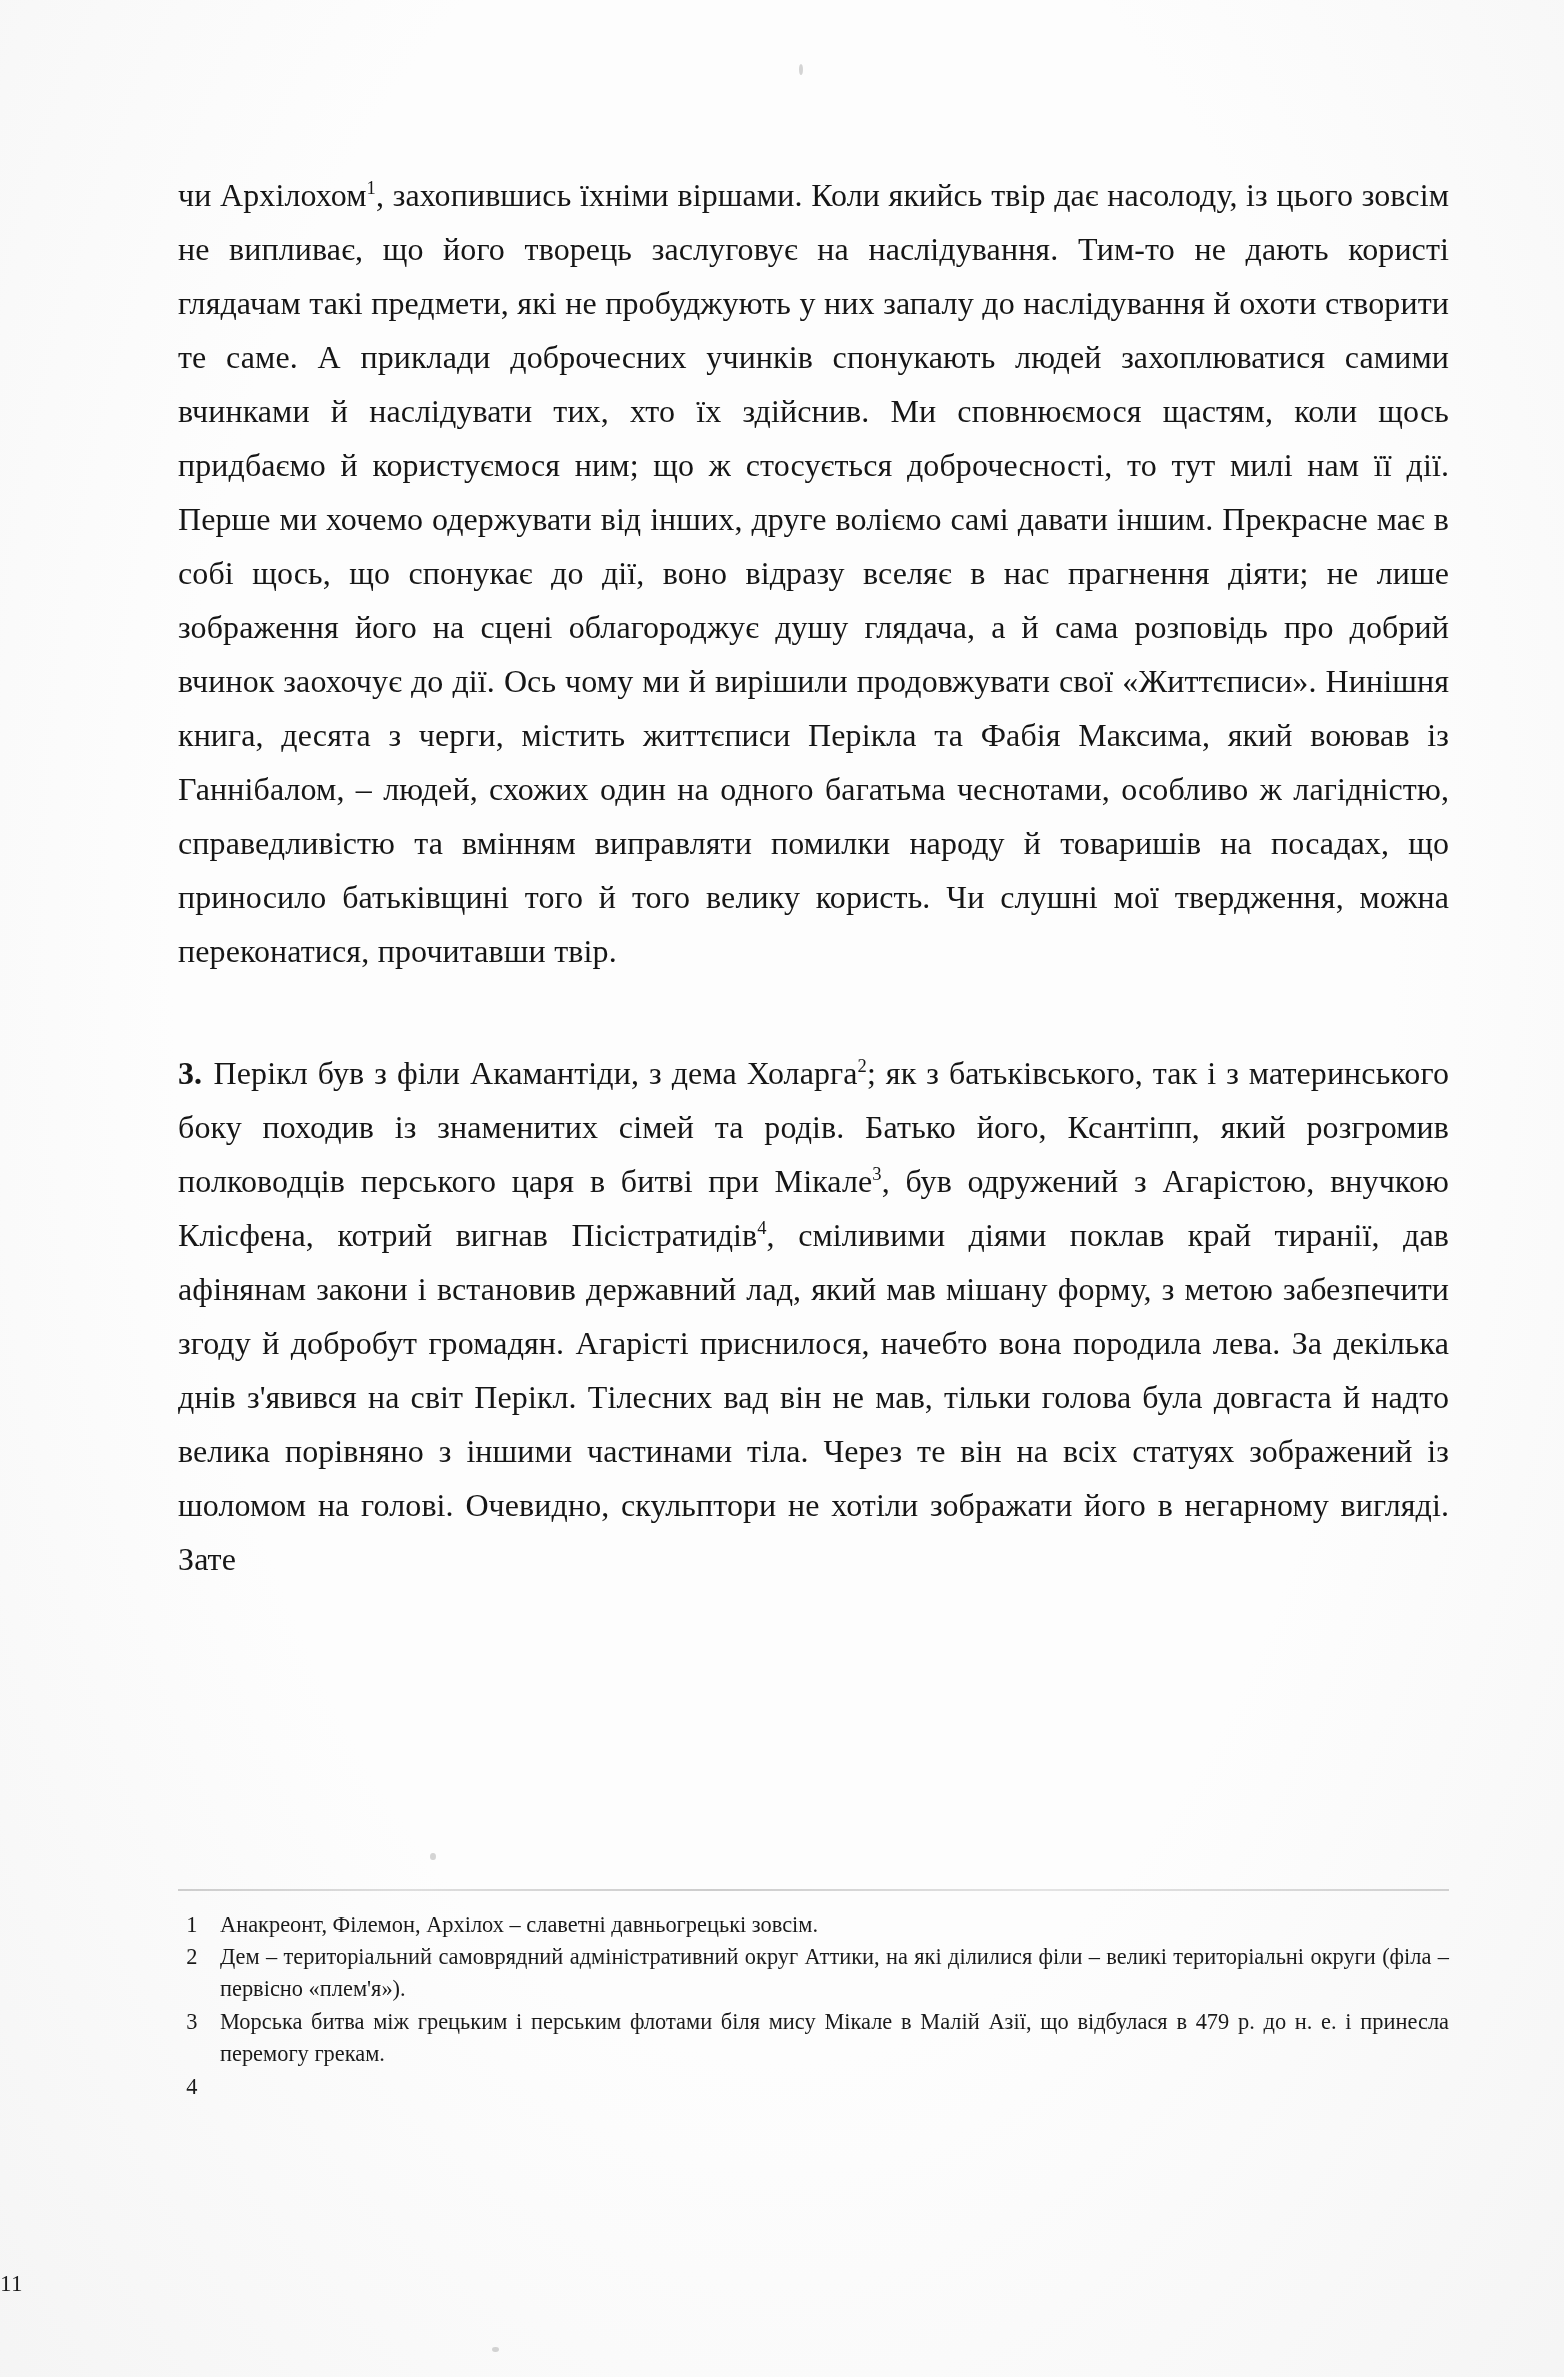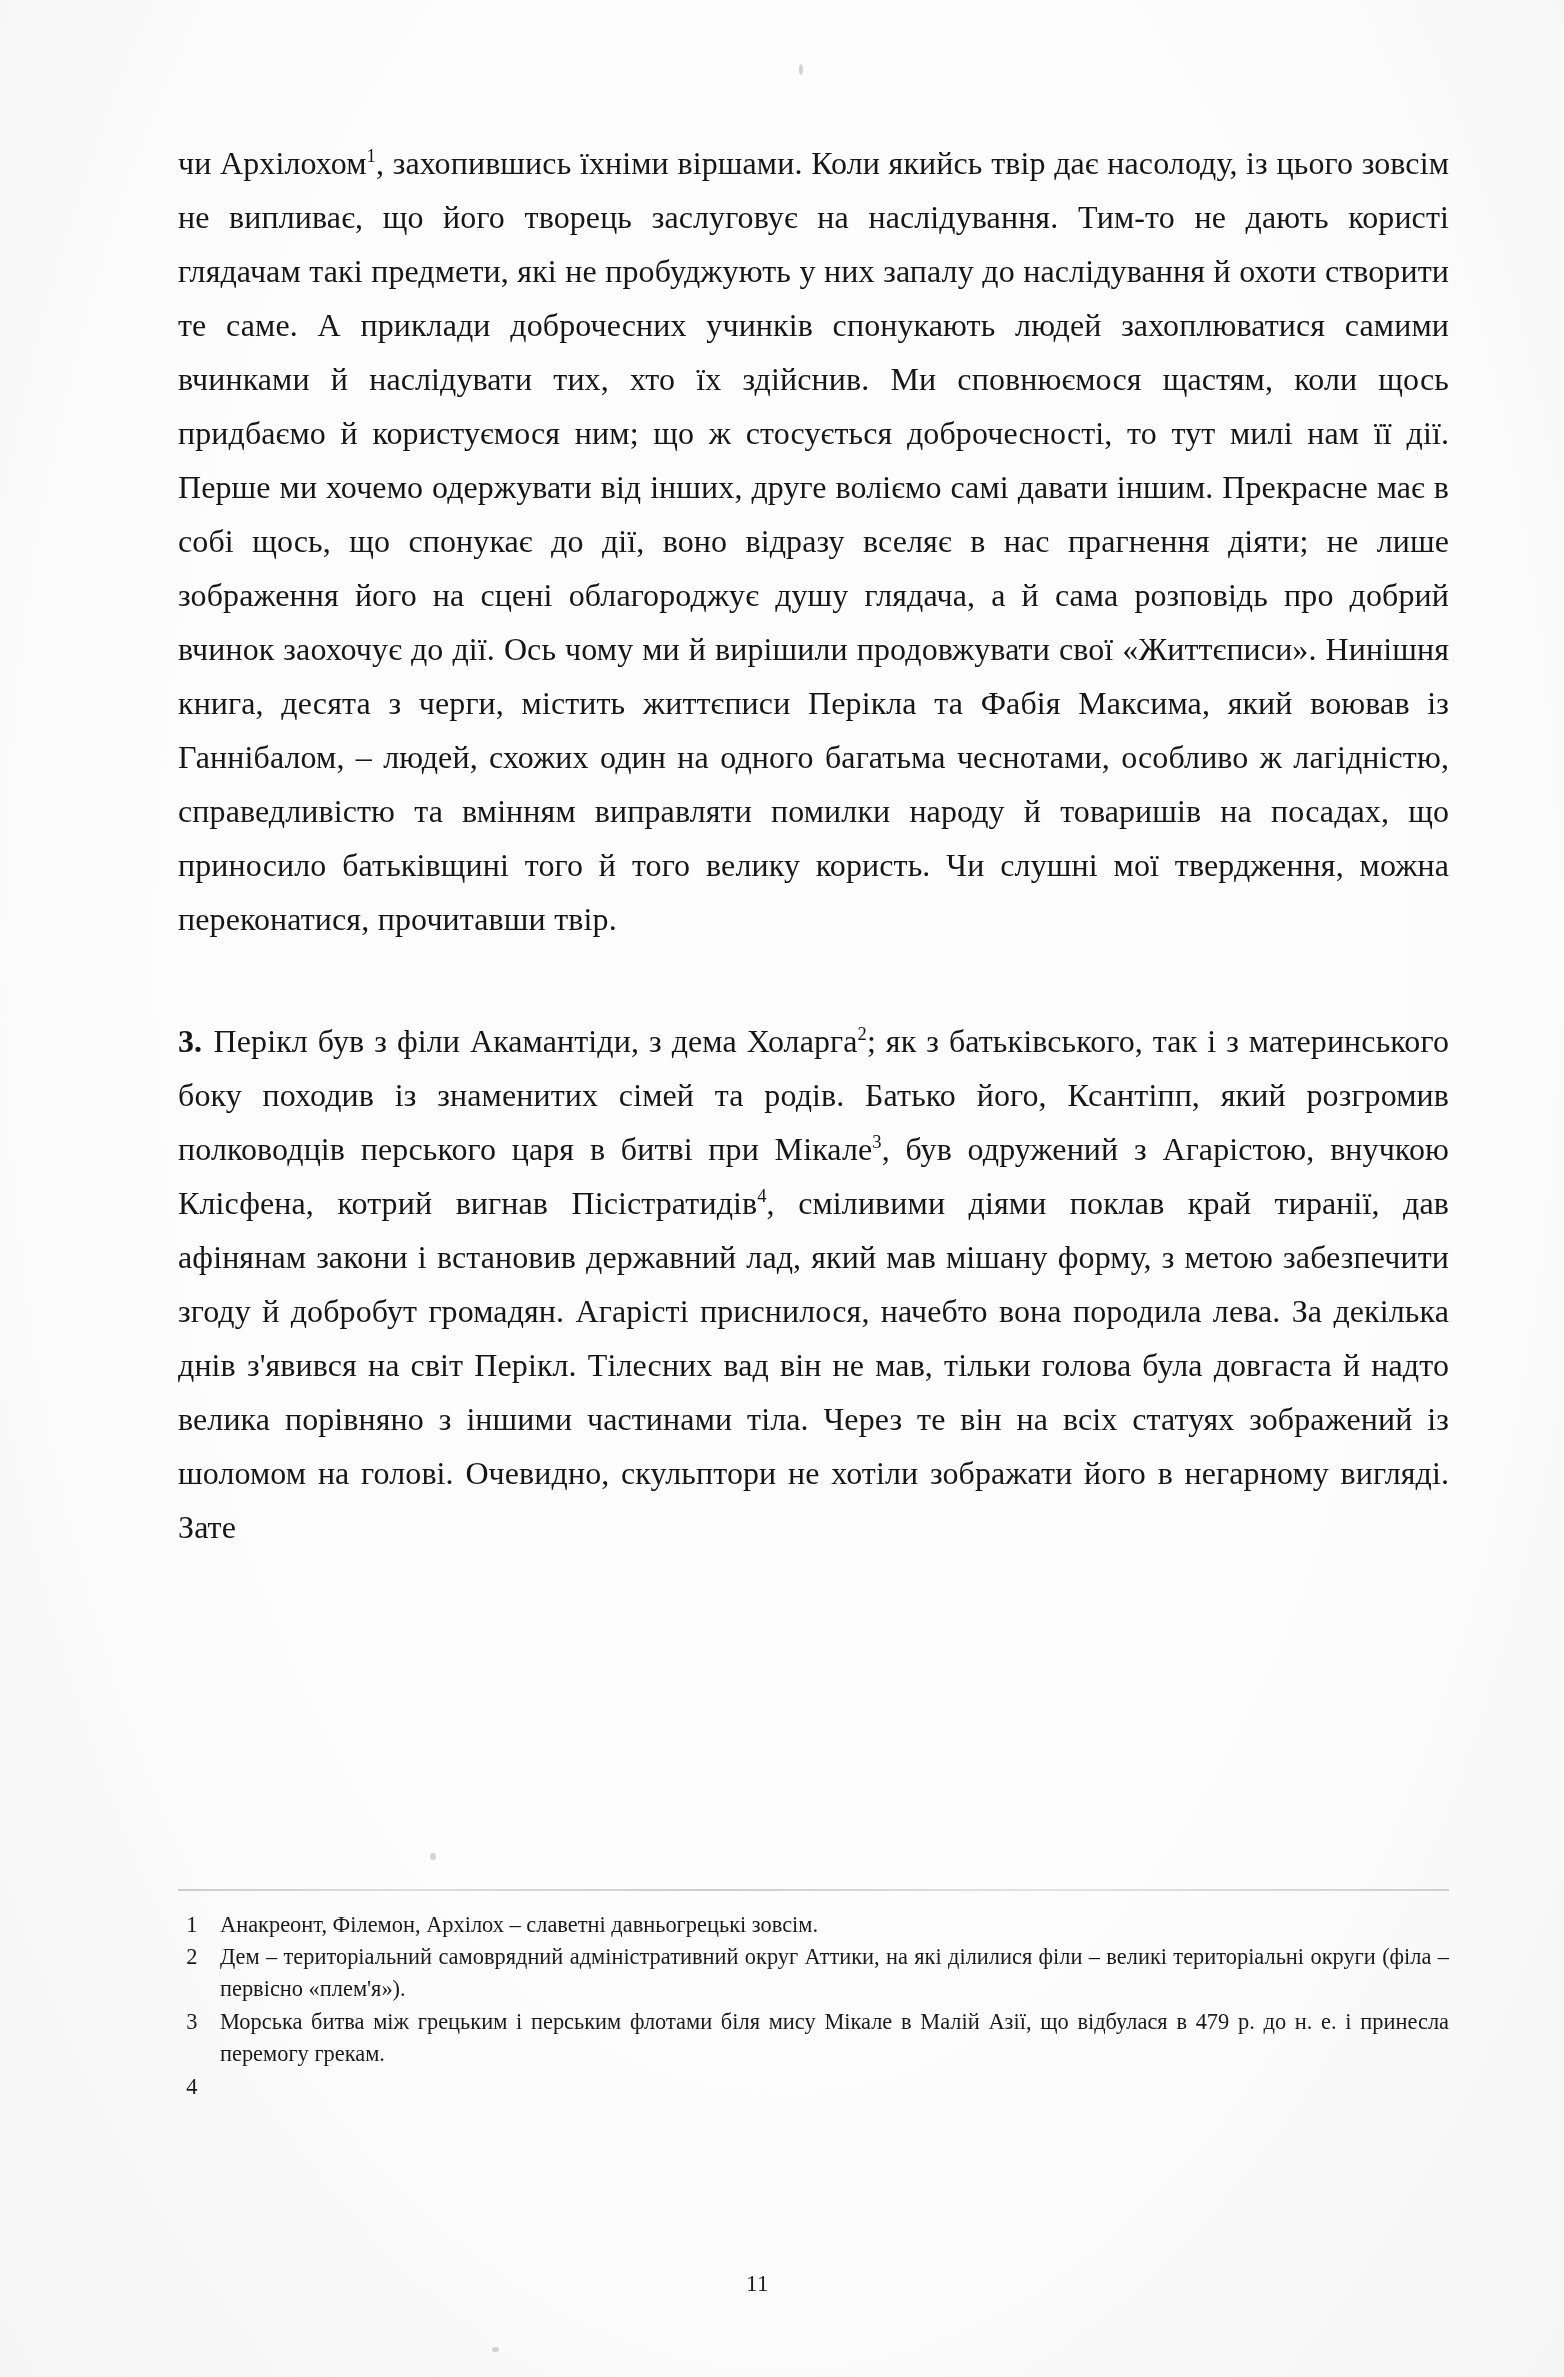--- a/index.html
+++ b/index.html
@@ -27,21 +27,21 @@
     position: absolute;
     inset: 0;
     background:
       radial-gradient(ellipse at 50% 40%, rgba(255,255,255,0) 55%, rgba(238,238,238,0.55) 100%);
     pointer-events: none;
   }
 
   .content {
     position: absolute;
     left: 178px;
-    top: 136px;
+    top: 168px;
     width: 1271px;
   }
 
   .body-par {
     font-size: 32px;
     line-height: 54px;
     text-align: justify;
     text-justify: inter-word;
     letter-spacing: 0.1px;
     word-spacing: 0.4px;
@@ -110,24 +110,24 @@
   .fn-marker {
     position: absolute;
     left: 8.2px;
     top: 0;
     width: 23px;
     text-align: left;
   }
 
   .page-number {
     position: absolute;
-    left: 12px;
+    left: 0;
     top: 2271px;
     width: 1491px;
-    text-align: center;
+    text-align: left;
     font-size: 23px;
     color: #1d1d1d;
     letter-spacing: 0.4px;
   }
 
   
   .speck {
     position: absolute;
     background: rgba(120,120,120,0.30);
     border-radius: 50%;

